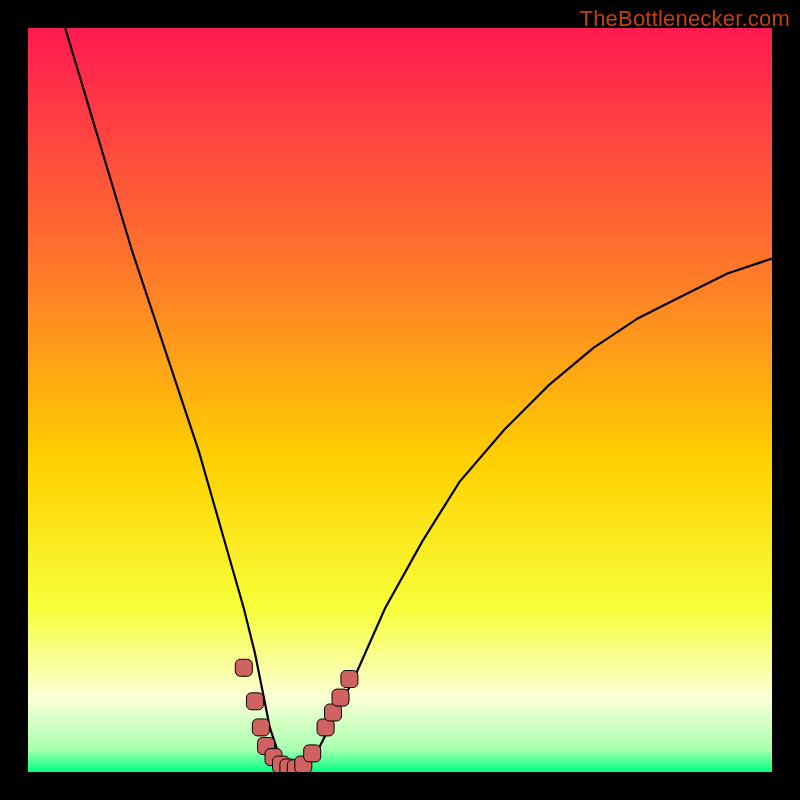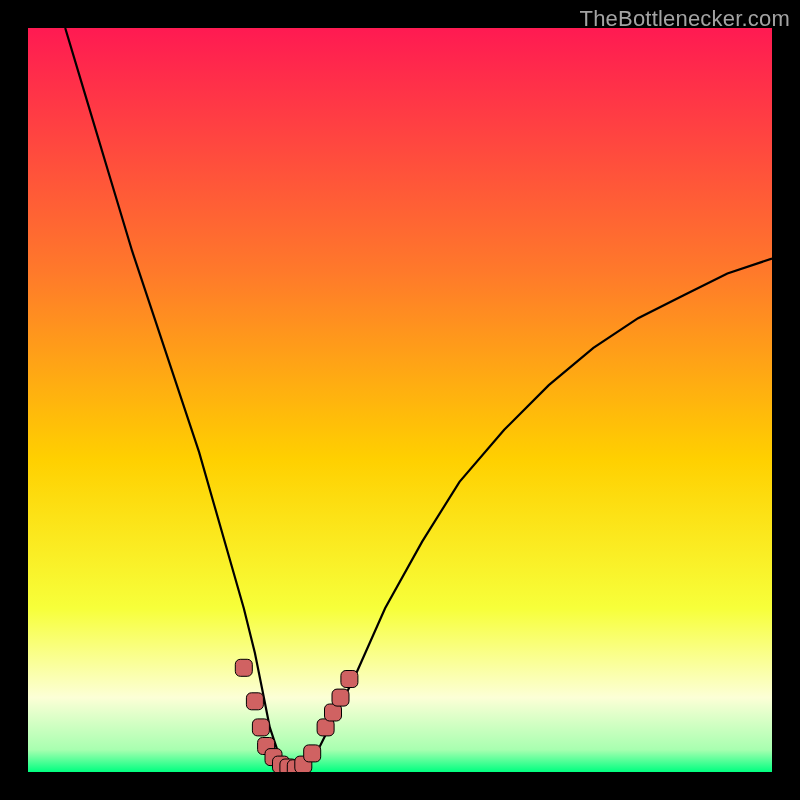--- a/index.html
+++ b/index.html
@@ -15,21 +15,21 @@
     position: absolute;
     left: 28px;
     top: 28px;
     width: 744px;
     height: 744px;
   }
   .watermark {
     position: absolute;
     top: 6px;
     right: 10px;
-    color: #a3a3a3;
+    color: #c2410c;
     font-size: 22px;
     font-weight: 500;
     letter-spacing: 0.2px;
   }
 </style>
 </head>
 <body>
 
 <div class="frame">
   <svg id="plot-svg" viewBox="0 0 744 744" width="744" height="744">

